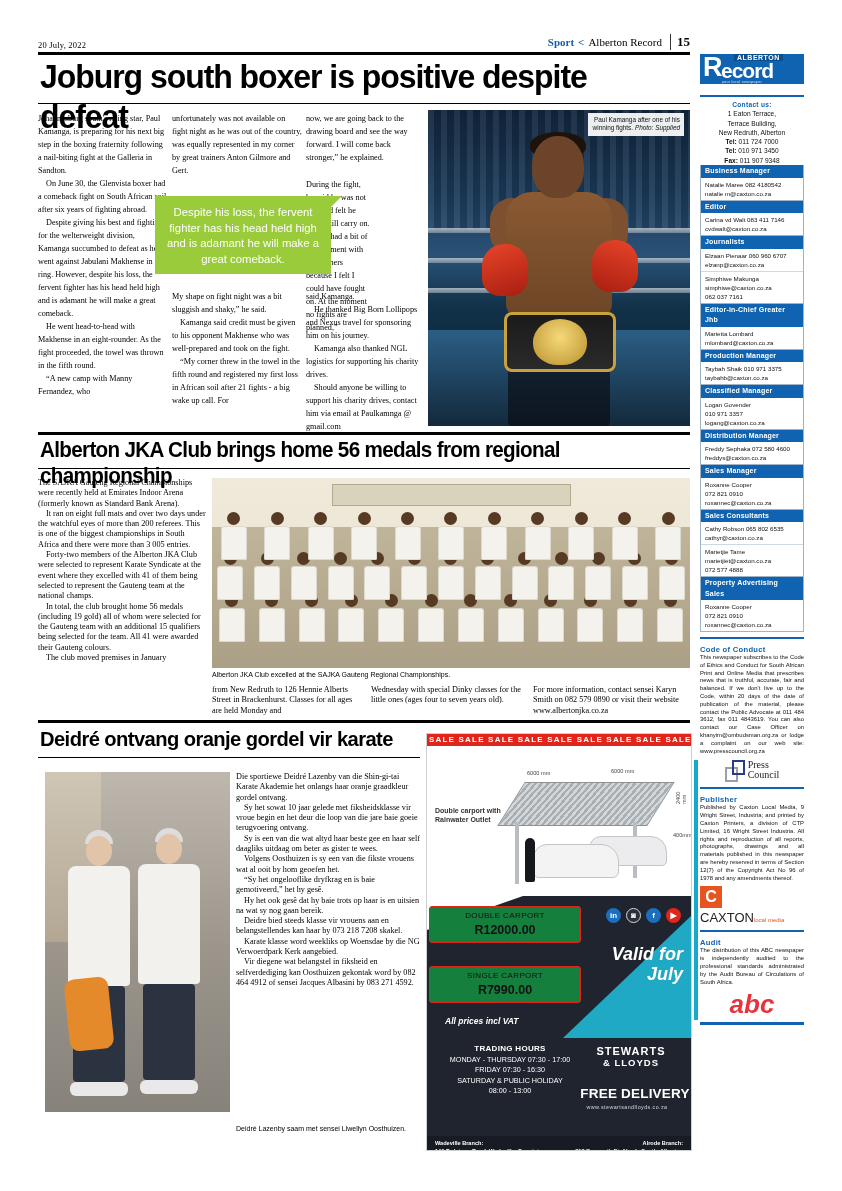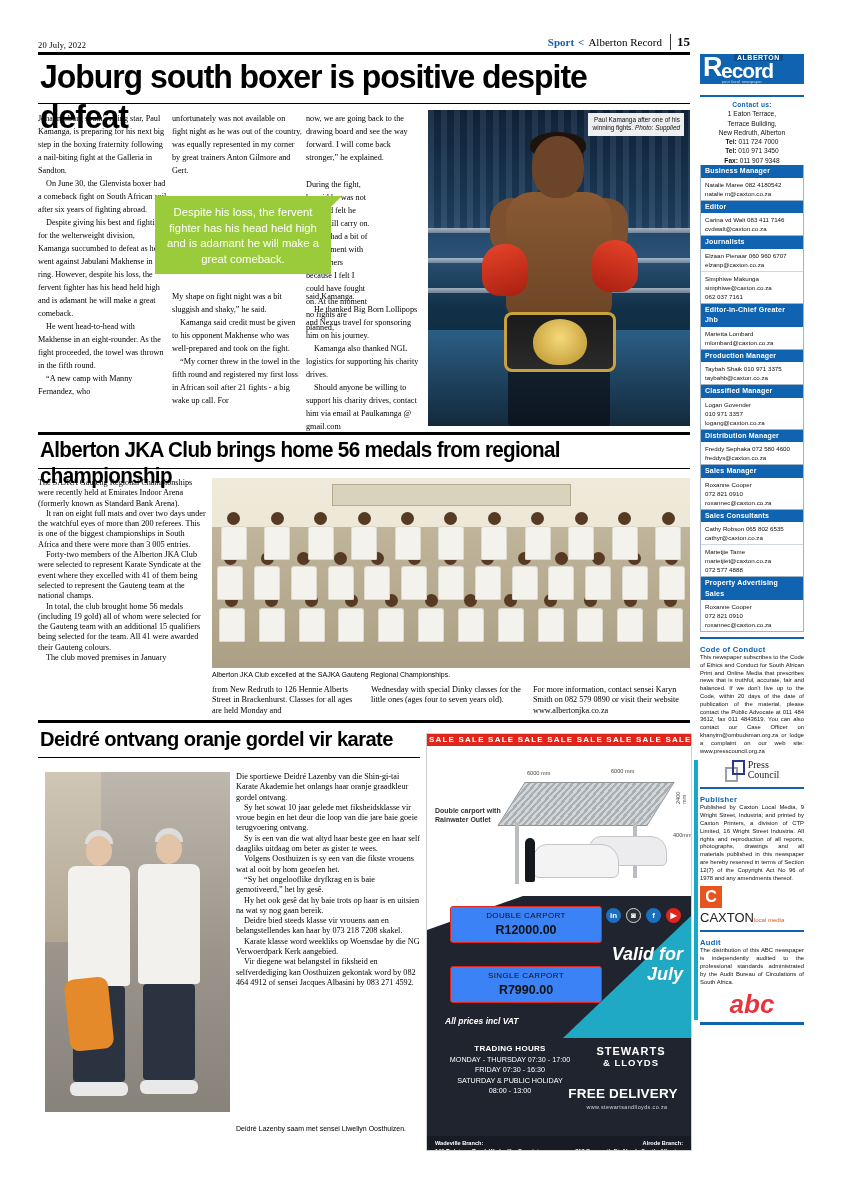--- a/index.html
+++ b/index.html
@@ -185,21 +185,21 @@
   .dim { position:absolute; font-family:"Liberation Sans", sans-serif; font-size:5.6px; color:#444; }
   .dim.d1 { left:100px; top:24px; } .dim.d2{ left:184px; top:22px;}
   .dim.d3 { left:248px; top:58px; transform:rotate(-90deg); transform-origin:left top;}
   .dim.d4 { left:246px; top:86px; }
 
   .ad-mid { position:relative; height:142px; background:#20242e; }
   .ad-mid .tri-teal { position:absolute; right:0; top:20px; width:0;height:0;
       border-bottom:122px solid #1fa9c4; border-left:128px solid transparent;}
   .ad-mid .tri-dark { position:absolute; left:0; top:0; width:0;height:0;
       border-top:34px solid #ffffff; border-right:96px solid transparent;}
-  .price-box { position:absolute; left:23px; width:152px; background:#3b82f6; border:1.6px solid #e1251b; border-radius:3px; text-align:center; padding:4px 0 5px;}
+  .price-box { position:absolute; left:2px; width:152px; background:#15803d; border:1.6px solid #e1251b; border-radius:3px; text-align:center; padding:4px 0 5px;}
   .price-box.pb1 { top:10px; }
   .price-box.pb2 { top:70px; }
   .price-box .t { font-family:"Liberation Sans", sans-serif; font-size:8px; letter-spacing:.4px; color:#111; }
   .price-box .v { font-family:"Liberation Sans", sans-serif; font-weight:bold; font-size:12.5px; color:#111; margin-top:3px;}
   .socials { position:absolute; right:10px; top:12px; display:flex; gap:5px; }
   .soc { width:15px;height:15px;border-radius:50%; display:flex;align-items:center;justify-content:center;
       font-family:"Liberation Sans", sans-serif; font-size:8px; color:#fff; font-weight:bold;}
   .soc.li{background:#1b6fbe;} .soc.ig{background:#2b2f38;border:1px solid #d8d8d8;} .soc.fb{background:#1b6fbe;} .soc.yt{background:#e1251b;}
   .valid { position:absolute; right:8px; top:48px; width:110px; text-align:right;
       font-family:"Liberation Sans", sans-serif; font-style:italic; font-weight:bold;
@@ -207,21 +207,21 @@
   .incl { position:absolute; left:18px; top:120px; font-family:"Liberation Sans", sans-serif;
       font-style:italic; font-weight:bold; font-size:8.5px; color:#fff; }
 
   .ad-bot { position:relative; height:98px; background:#20242e; color:#fff; }
   .trading { position:absolute; left:8px; top:6px; width:150px; text-align:center;
       font-family:"Liberation Sans", sans-serif; font-size:7.2px; line-height:10.5px; }
   .trading .h { font-weight:bold; font-size:8px; letter-spacing:.3px; }
   .sl-logo { position:absolute; right:8px; top:8px; width:104px; text-align:center;
       font-family:"Liberation Sans", sans-serif; font-weight:bold; font-size:11px; line-height:11px; letter-spacing:1px; }
   .sl-logo .l2{font-size:9.5px;}
-  .free { position:absolute; right:12px; top:48px; width:112px; text-align:center;
+  .free { position:absolute; right:0; top:48px; width:112px; text-align:center;
       font-family:"Liberation Sans", sans-serif; font-weight:bold; font-size:13.5px; color:#fff; letter-spacing:.2px;}
   .slweb { position:absolute; right:8px; top:66px; width:112px; text-align:center;
       font-family:"Liberation Sans", sans-serif; font-size:5.4px; color:#cfd6db; letter-spacing:.4px;}
   .ad-branches { position:relative; height:34px; background:#171b23; color:#fff;
       font-family:"Liberation Sans", sans-serif; font-size:5.6px; line-height:7.6px; font-weight:bold;}
   .br-l { position:absolute; left:8px; top:4px; }
   .br-r { position:absolute; right:8px; top:4px; text-align:right; }
 
   
   .sidebar { position:absolute; left:700px; top:52px; width:104px; }

